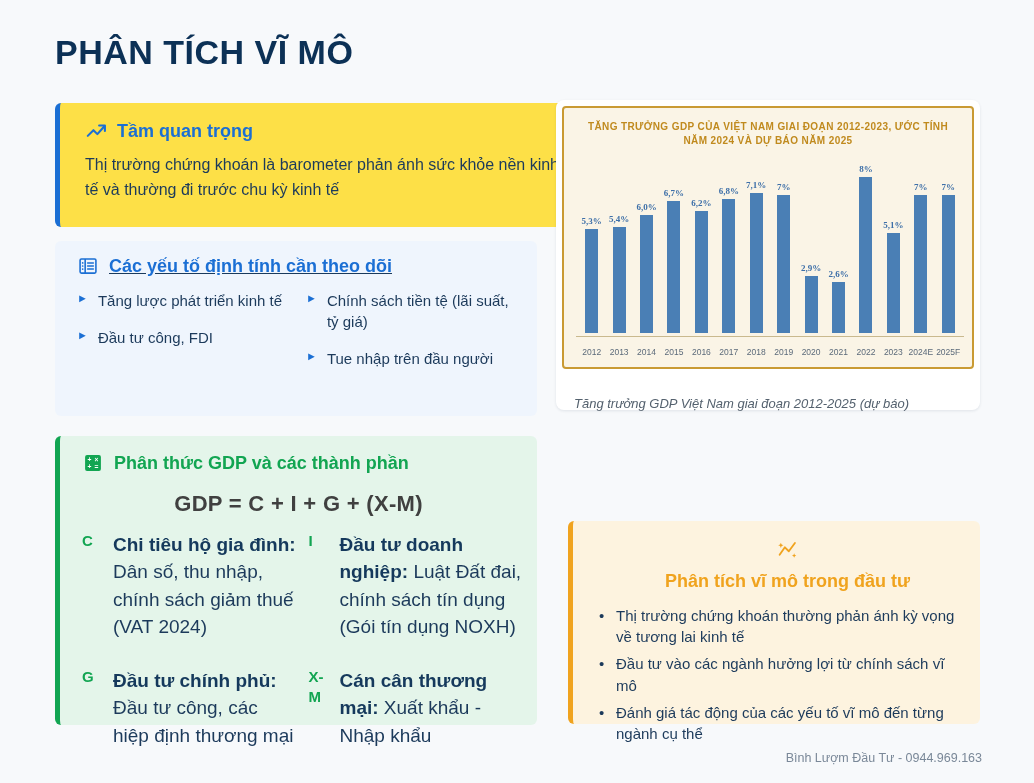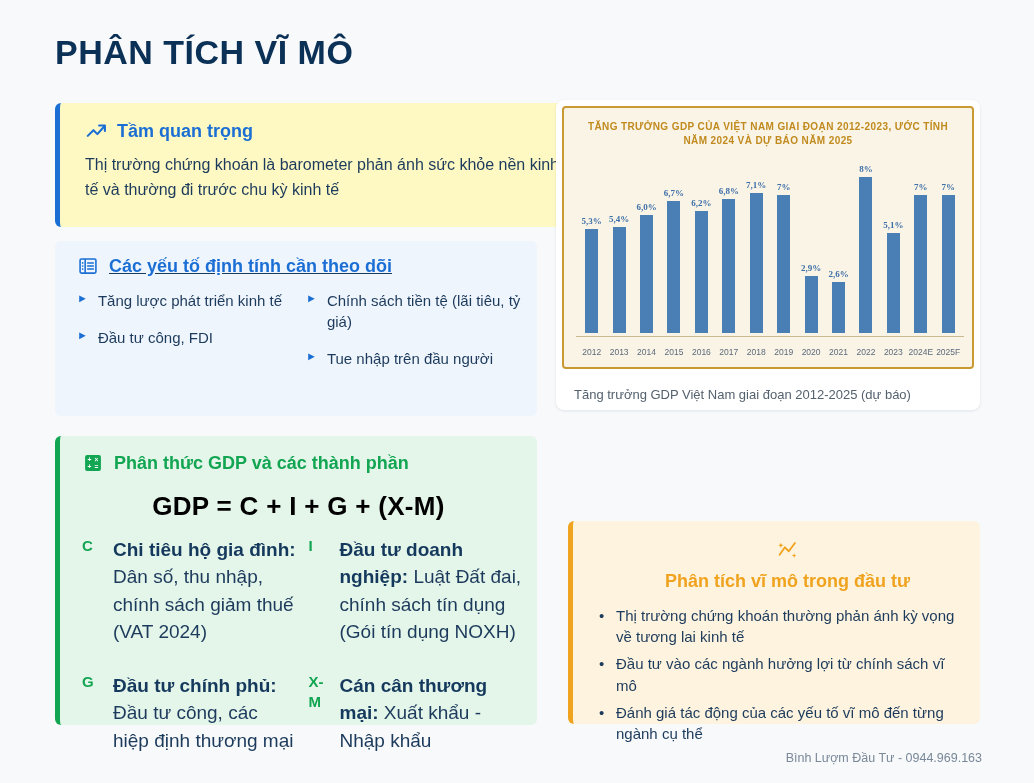--- a/index.html
+++ b/index.html
@@ -52,21 +52,21 @@
     align-items: center;
     justify-content: center;
   }
 
   
   #card-importance {
     left: 55px;
     top: 103px;
     width: 533px;
     height: 124px;
-    background: #fef9c3;
+    background: #fde047;
     border-left: 5px solid #1B6FD4;
   }
   #card-importance .card-head { padding: 17px 0 0 25px; }
   #card-importance .card-title { color: #1B6FD4; }
   #card-importance .body-text {
     padding: 9px 28px 0 25px;
     font-size: 16px;
     line-height: 1.62;
     color: #1C3A5B;
   }
@@ -111,23 +111,23 @@
     width: 482px;
     height: 289px;
     background: #E4F5EA;
     border-left: 5px solid #12A552;
   }
   #card-gdp .card-head { padding: 16px 0 0 22px; }
   #card-gdp .card-title { color: #12A552; }
 
   .formula {
     text-align: center;
-    font-size: 26px;
+    font-size: 22px;
     font-weight: bold;
-    color: #000000;
+    color: #404040;
     padding: 16px 0 4px 0;
     letter-spacing: 0.3px;
   }
 
   .gdp-grid {
     display: flex;
     padding: 10px 14px 0 22px;
     gap: 12px;
     flex-wrap: wrap;
   }
@@ -231,22 +231,23 @@
   }
   .xlab {
     flex: 1 1 0;
     text-align: center;
     font-size: 8.5px;
     color: #5B6A7A;
     font-family: Liberation Sans, sans-serif;
     white-space: nowrap;
   }
   .chart-caption {
-    padding: 18px 4px 0 12px;
+    padding: 27px 4px 0 12px;
     font-size: 13px;
+    font-style: italic;
     color: #54616E;
   }
 
   
   #card-invest {
     left: 568px;
     top: 521px;
     width: 412px;
     height: 203px;
     background: #FDF3DF;
@@ -322,21 +323,21 @@
         <span>Tăng lược phát triển kinh tế</span>
       </div>
       <div class="arrow-item">
         <span class="arrow-mark">►</span>
         <span>Đầu tư công, FDI</span>
       </div>
     </div>
     <div class="col">
       <div class="arrow-item">
         <span class="arrow-mark">►</span>
-        <span>Chính sách tiền tệ (lãi tiêu, tỷ giá)</span>
+        <span>Chính sách tiền tệ (lãi suất, tỷ giá)</span>
       </div>
       <div class="arrow-item">
         <span class="arrow-mark">►</span>
         <span>Tue nhập trên đầu người</span>
       </div>
     </div>
   </div>
 </div>
 
 <div class="card" id="card-gdp">

